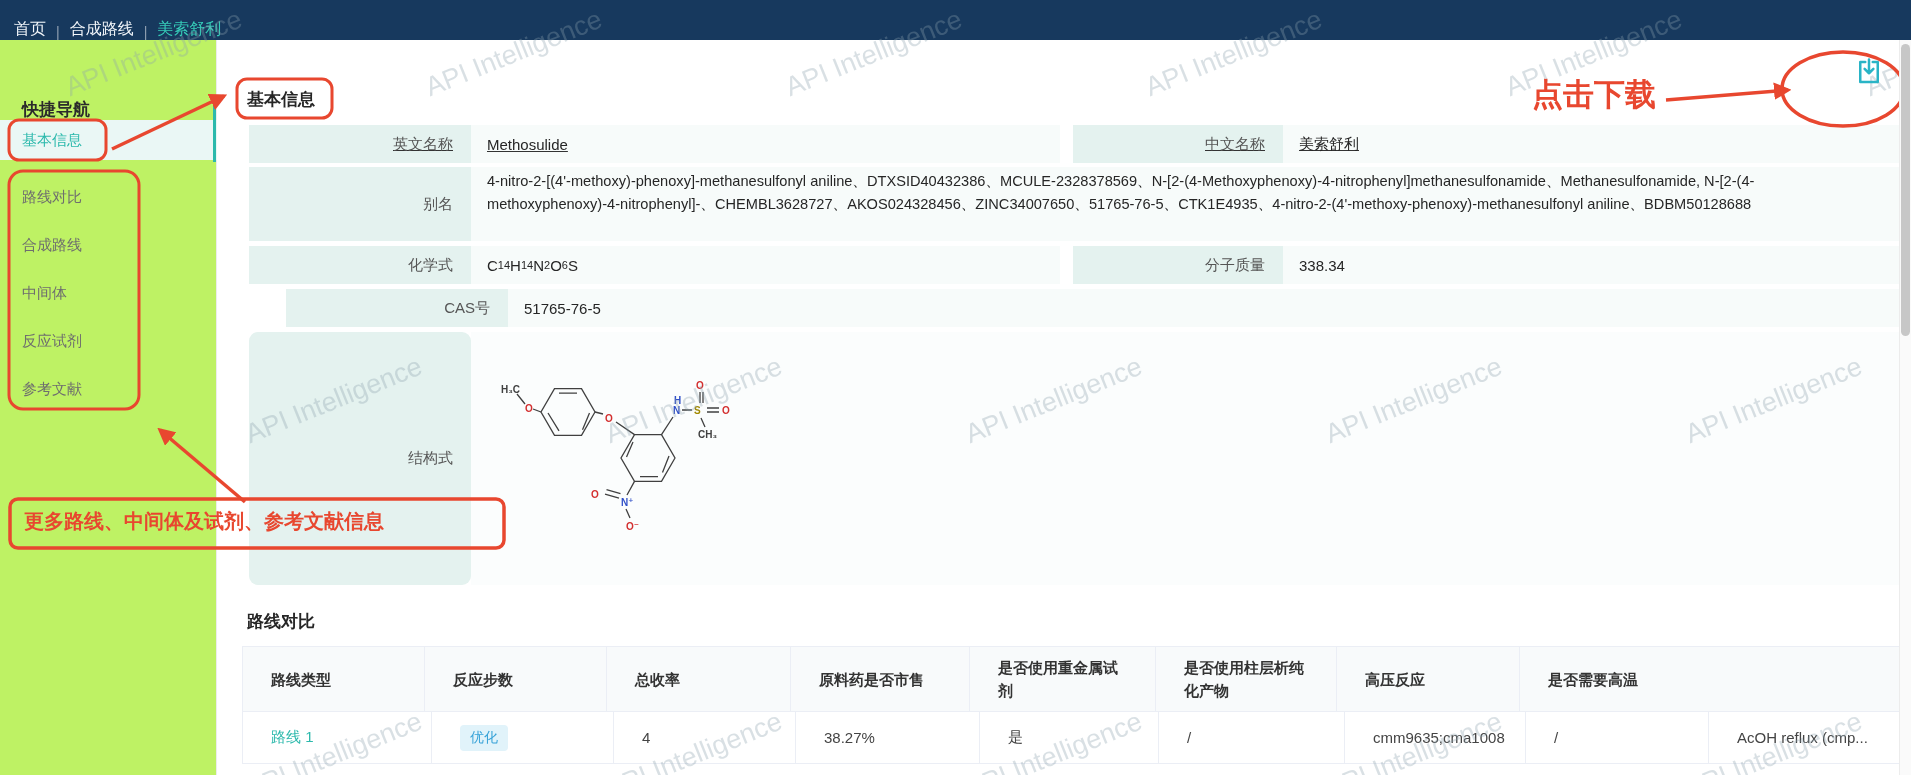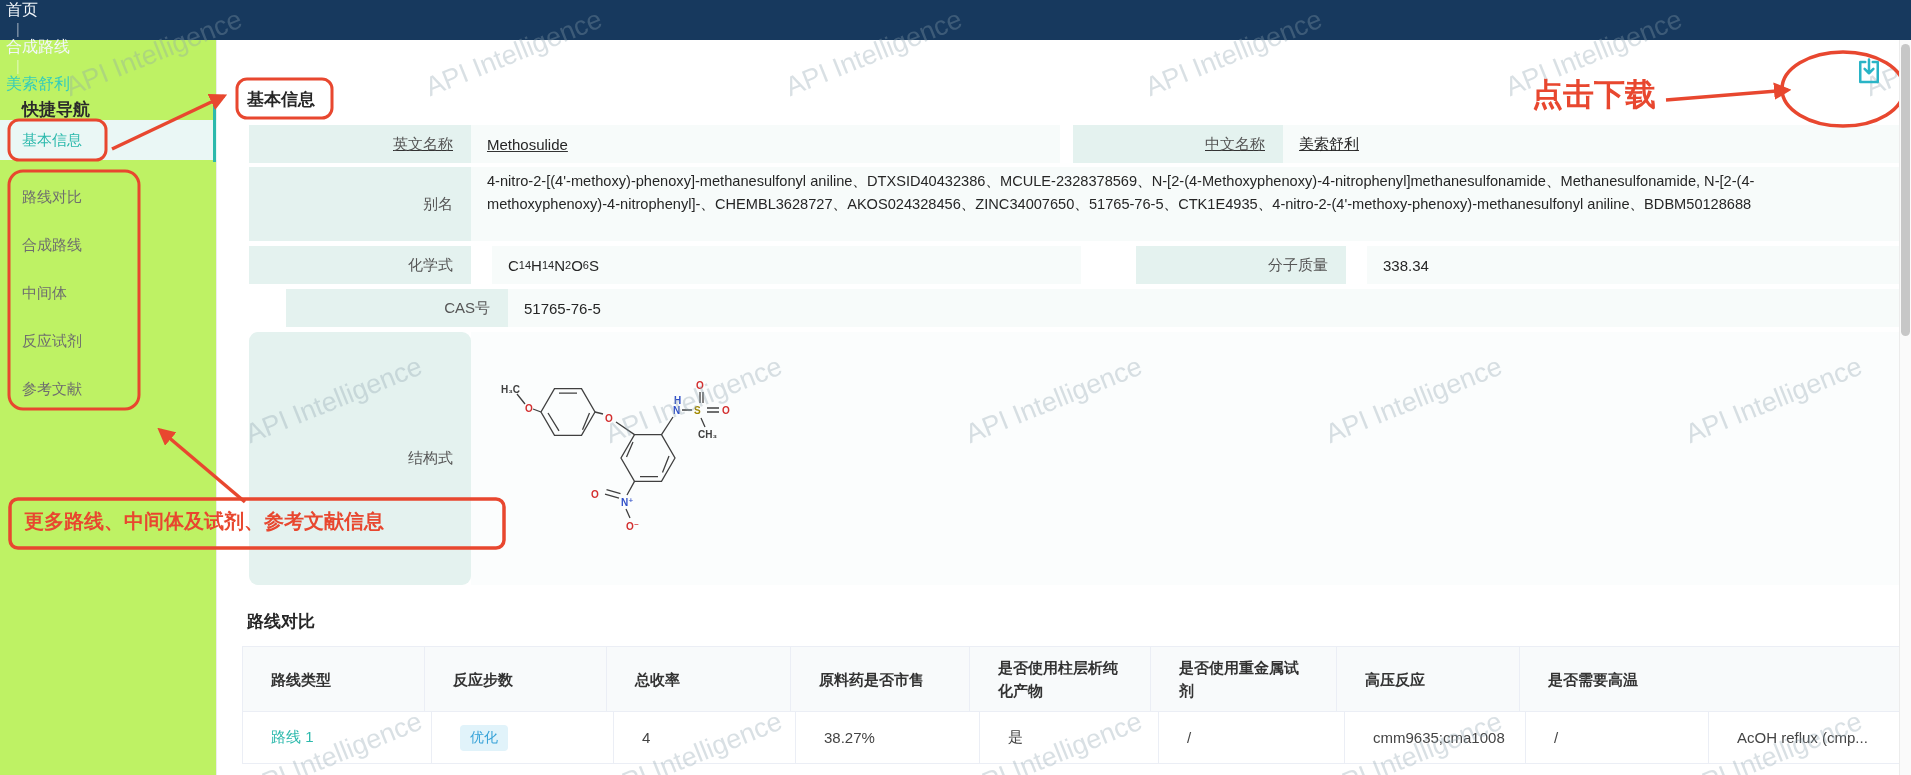--- a/index.html
+++ b/index.html
@@ -3,21 +3,21 @@
 <meta charset="utf-8">
 <style>
   * { margin:0; padding:0; box-sizing:border-box; }
   html,body { background:#fff; }
   #app {
     position:relative; width:1911px; height:775px; overflow:hidden;
     font-family:"Liberation Sans","DejaVu Sans",sans-serif; color:#333; background:#fff;
   }
   
   .navbar { position:absolute; left:0; top:0; width:1911px; height:40px;
-    background:#17395e; display:flex; align-items:flex-start; padding-left:6px; z-index:5;flex-direction:column; }
+    background:#17395e; display:flex; align-items:flex-end; padding-left:14px; z-index:5; }
   .navbar .crumb { color:#f2f6fa; font-size:16px; cursor:pointer; }
   .navbar .crumb.active { color:#36cdb9; }
   .navbar .sep { color:rgba(255,255,255,.5); margin:0 10px; font-size:14px; }
   
   .sidebar { position:absolute; left:0; top:40px; width:217px; height:735px; background:#bef264;
     border-right:1px solid #ececec; z-index:2; }
   .sidebar-title { position:absolute; left:22px; top:58px; font-size:17px; font-weight:700; color:#2b2b2b; }
   .nav-item { position:absolute; left:0; width:217px; height:40px; display:flex; align-items:center;
     padding-left:22px; font-size:15px; color:#6e6e6e; cursor:pointer; }
   .nav-item.active { background:#eaf7f5; color:#2cb9ac; }
@@ -92,21 +92,21 @@
     <div class="gap"></div>
     <div class="cell-label" style="width:210px;">中文名称</div>
     <div class="cell-value" style="flex:1;">美索舒利</div>
   </div>
 
   <div class="info-row" style="left:249px; top:167px; width:1654px; height:74px;">
     <div class="cell-label" style="width:222px;">别名</div>
     <div class="cell-value" style="flex:1; display:block; padding:3px 20px 0 16px; line-height:23px; font-size:14.6px;">4-nitro-2-[(4'-methoxy)-phenoxy]-methanesulfonyl aniline、DTXSID40432386、MCULE-2328378569、N-[2-(4-Methoxyphenoxy)-4-nitrophenyl]methanesulfonamide、Methanesulfonamide, N-[2-(4-methoxyphenoxy)-4-nitrophenyl]-、CHEMBL3628727、AKOS024328456、ZINC34007650、51765-76-5、CTK1E4935、4-nitro-2-(4'-methoxy-phenoxy)-methanesulfonyl aniline、BDBM50128688</div>
   </div>
 
-  <div class="info-row" style="left:249px; top:246px; width:1654px; height:38px;gap:21px;">
+  <div class="info-row" style="left:249px; top:246px; width:1654px; height:38px;">
     <div class="cell-label" style="width:222px;">化学式</div>
     <div class="cell-value" style="width:589px;">
       <span>C</span>
         <sub class="f">14</sub>
         <span>H</span>
         <sub class="f">14</sub>
         <span>N</span>
         <sub class="f">2</sub>
         <span>O</span>
         <sub class="f">6</sub>
@@ -161,22 +161,22 @@
   </div>
 
   <div class="section-title" style="left:247px; top:610px;">路线对比</div>
 
   <div class="rc-table">
     <div class="rc-header">
       <div class="hcell" style="width:182px;">路线类型</div>
       <div class="hcell" style="width:182px;">反应步数</div>
       <div class="hcell" style="width:184px;">总收率</div>
       <div class="hcell" style="width:179px;">原料药是否市售</div>
+      <div class="hcell" style="width:186px;">是否使用重金属试剂</div>
       <div class="hcell" style="width:181px;">是否使用柱层析纯化产物</div>
-      <div class="hcell" style="width:186px;">是否使用重金属试剂</div>
       <div class="hcell" style="width:183px;">高压反应</div>
       <div class="hcell" style="flex:1;">是否需要高温</div>
     </div>
     <div class="rc-row">
       <div class="dcell" style="width:189px;">
           <span class="route-link">路线 1</span>
         </div>
       <div class="dcell" style="width:182px;">
           <span class="badge">优化</span>
         </div>

